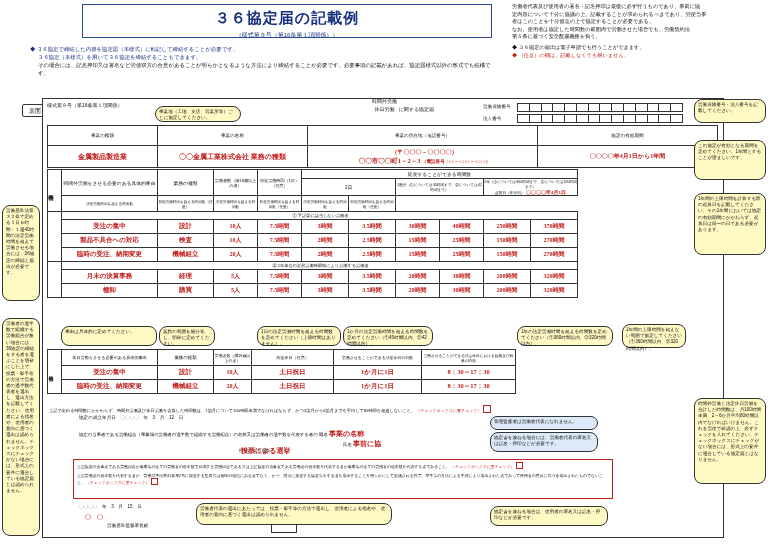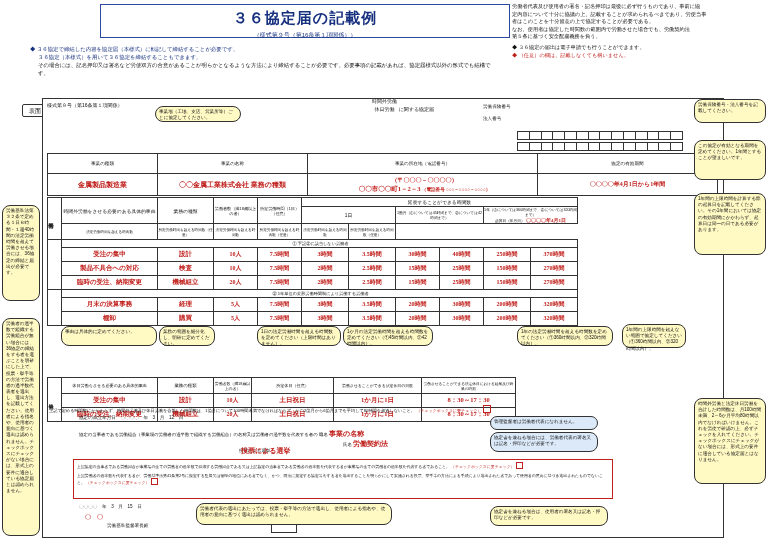--- a/index.html
+++ b/index.html
@@ -10,21 +10,21 @@
     background: #ffffff;
     color: #111;
     position: relative;
     overflow: hidden;
     font-size: 5px;
   }
   .page { position:absolute; left:0; top:0; width:768px; height:545px; }
 
   
   .title-bar {
-    position:absolute; left:100px; top:4px; width:410px; height:34px;
+    position:absolute; left:82px; top:4px; width:410px; height:34px;
     border:1px solid #2b4a9b; background:#fff;
     text-align:center;
   }
   .title-bar .t1 { color:#17317f; font-size:15px; font-weight:bold; letter-spacing:1px; margin-top:4px;}
   .title-bar .t2 { color:#17317f; font-size:6px; margin-top:3px;}
 
   .note-top-right {
     position:absolute; left:512px; top:3px; width:250px; font-size:5.2px; line-height:1.45; color:#111;
   }
   .note-top-right .l { display:block; }
@@ -51,21 +51,21 @@
     font-size:6px; text-align:center; line-height:13px;
   }
 
   .frm-head { position:absolute; left:4px; top:3px; font-size:5px; }
 
   .top-center-title {
     position:absolute; left:300px; top:-1px; width:120px; text-align:center; font-size:6px; line-height:1.3;
   }
   .top-center-title .s { font-size:5px; }
 
-  table.grid { border-collapse: collapse; margin-top: 28px; }
+  table.grid { border-collapse: collapse; }
   table.grid td, table.grid th { border:1px solid #333; font-size:4.8px; padding:0; text-align:center; vertical-align:middle; }
   .red { color:#c0201c; }
 
   
   .callout {
     position:absolute; border:1px solid #333; border-radius:8px;
     font-size:4.6px; line-height:1.35; padding:2px 3px;
   }
   .c-yellow { background:#fff9c4; }
   .c-blue   { background:#dbe9f8; }
@@ -382,21 +382,21 @@
     <div style="position:absolute; left:36px; top:316px; font-size:4.6px;">
       <span>協定の成立年月日　〇〇〇〇　年　3　月　12　日</span>
     </div>
     <div style="position:absolute; left:36px; top:330px; font-size:4.4px;">
       <span>協定の当事者である労働組合（事業場の労働者の過半数で組織する労働組合）の名称又は労働者の過半数を代表する者の</span>
       <span>職名</span>
       <span class="hand" style="font-size:7px;">事業の名称</span>
     </div>
     <div style="position:absolute; left:300px; top:340px; font-size:4.4px;">
       <span>氏名</span>
-      <span class="hand" style="font-size:7px;">労働契約法</span>
+      <span class="hand" style="font-size:7px;">事前に協</span>
     </div>
     <div style="position:absolute; left:196px; top:349px; font-size:4.4px;">
       <span>投票による選挙</span>
     </div>
     <div style="position:absolute; left:198px; top:347px;">
       <span class="hand" style="font-size:7px;">投票による選挙</span>
     </div>
 
     <div style="position:absolute; left:30px; top:360px; width:540px; height:40px; border:1.5px solid #c0201c;">
       <div style="font-size:3.9px; padding:2px 3px;">

